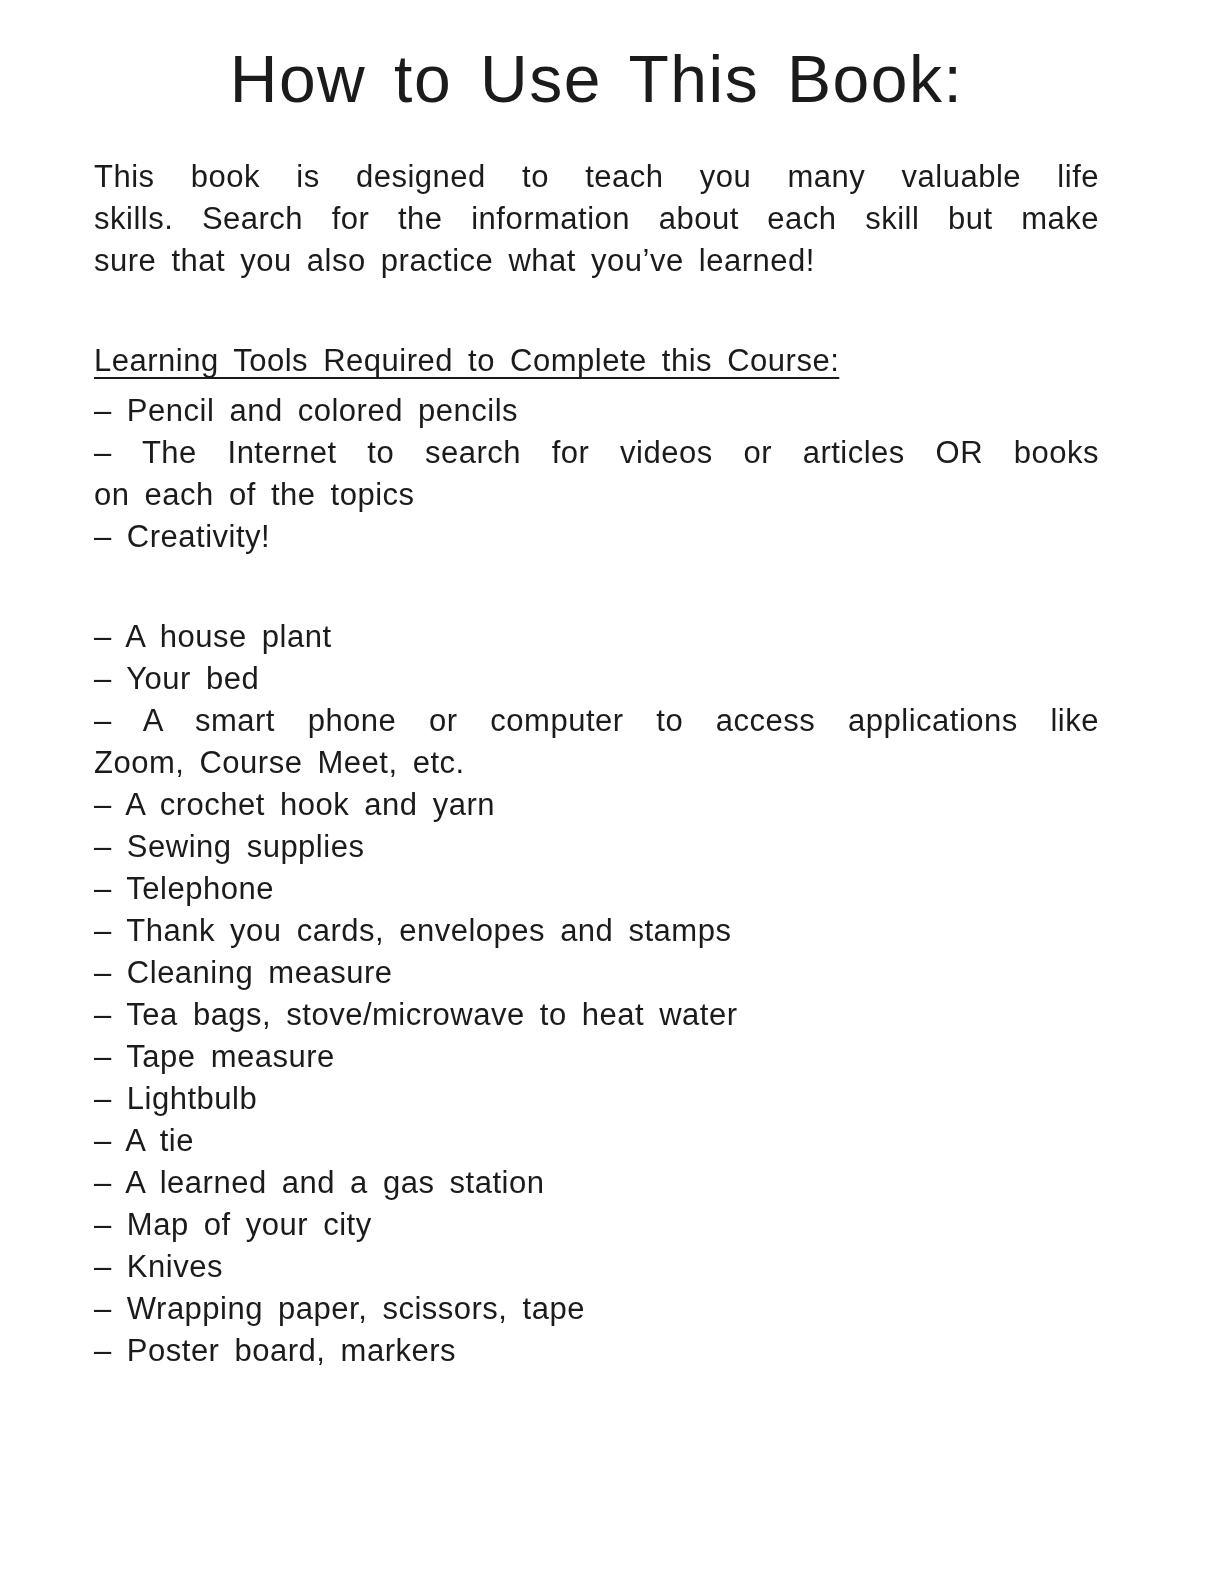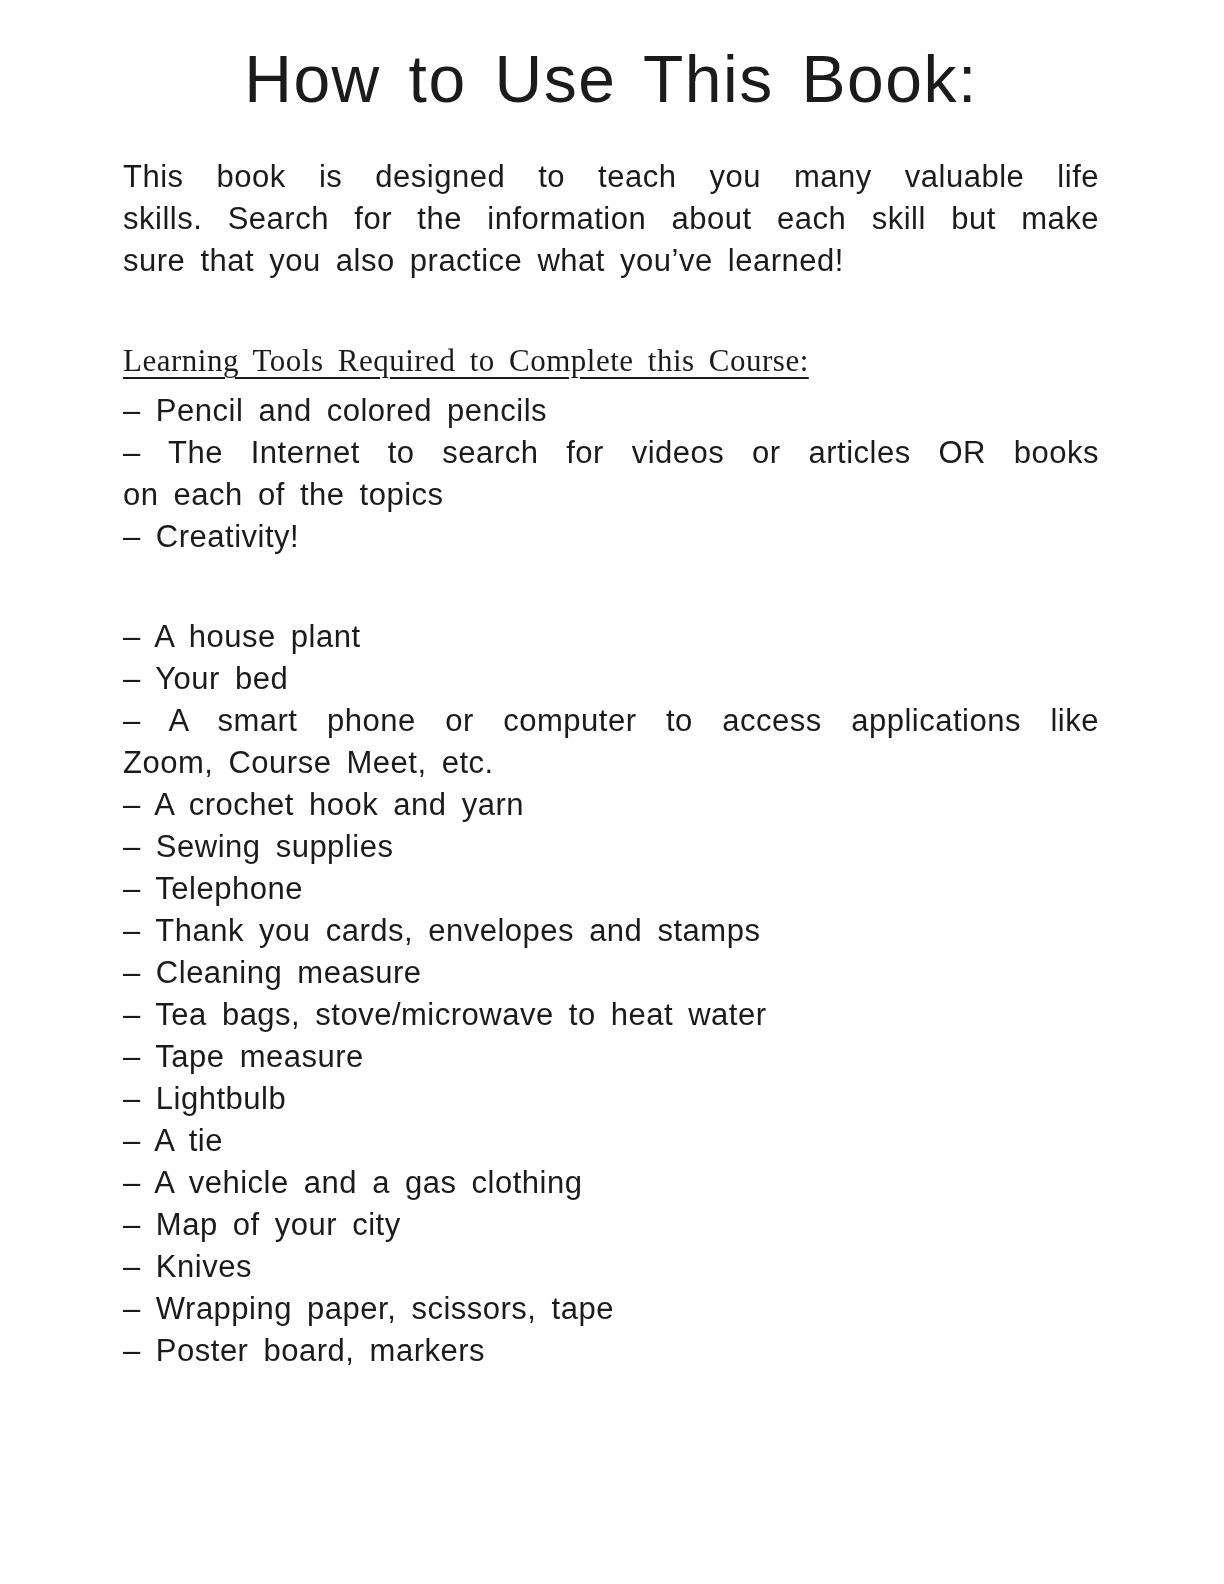--- a/index.html
+++ b/index.html
@@ -7,21 +7,21 @@
     padding: 0;
     background: #ffffff;
   }
   .page {
     position: relative;
     width: 1224px;
     height: 1584px;
     margin: 0 auto;
     background: #ffffff;
     box-sizing: border-box;
-    padding: 38px 117px 0 115px;
+    padding: 38px 117px 0 86px;
     font-family: "Liberation Sans", "DejaVu Sans", sans-serif;
     color: #1b1b1b;
     overflow: hidden;
   }
   .title {
     margin: 0 0 36px 0;
     font-size: 66px;
     line-height: 82px;
     font-weight: 400;
     text-align: center;
@@ -38,21 +38,20 @@
   }
   
   .line.j {
     text-align: justify;
     text-align-last: justify;
   }
   .heading .line {
     text-decoration: underline;
     text-decoration-thickness: 2px;
     text-underline-offset: 6px;
-    font-family: Liberation Serif, serif;
   }
   .spacer { height: 42px; }
 </style>
 </head>
 <body>
 
 <div class="page">
   <h1 class="title">How to Use This Book:</h1>
   <div>
       <div class="block paragraph">
@@ -78,20 +77,20 @@
         <div class="line">Zoom, Course Meet, etc.</div>
         <div class="line">– A crochet hook and yarn</div>
         <div class="line">– Sewing supplies</div>
         <div class="line">– Telephone</div>
         <div class="line">– Thank you cards, envelopes and stamps</div>
         <div class="line">– Cleaning measure</div>
         <div class="line">– Tea bags, stove/microwave to heat water</div>
         <div class="line">– Tape measure</div>
         <div class="line">– Lightbulb</div>
         <div class="line">– A tie</div>
-        <div class="line">– A vehicle and a gas clothing</div>
+        <div class="line">– A learned and a gas station</div>
         <div class="line">– Map of your city</div>
         <div class="line">– Knives</div>
         <div class="line">– Wrapping paper, scissors, tape</div>
         <div class="line">– Poster board, markers</div>
       </div>
     </div>
 </div>
 
 </body></html>

